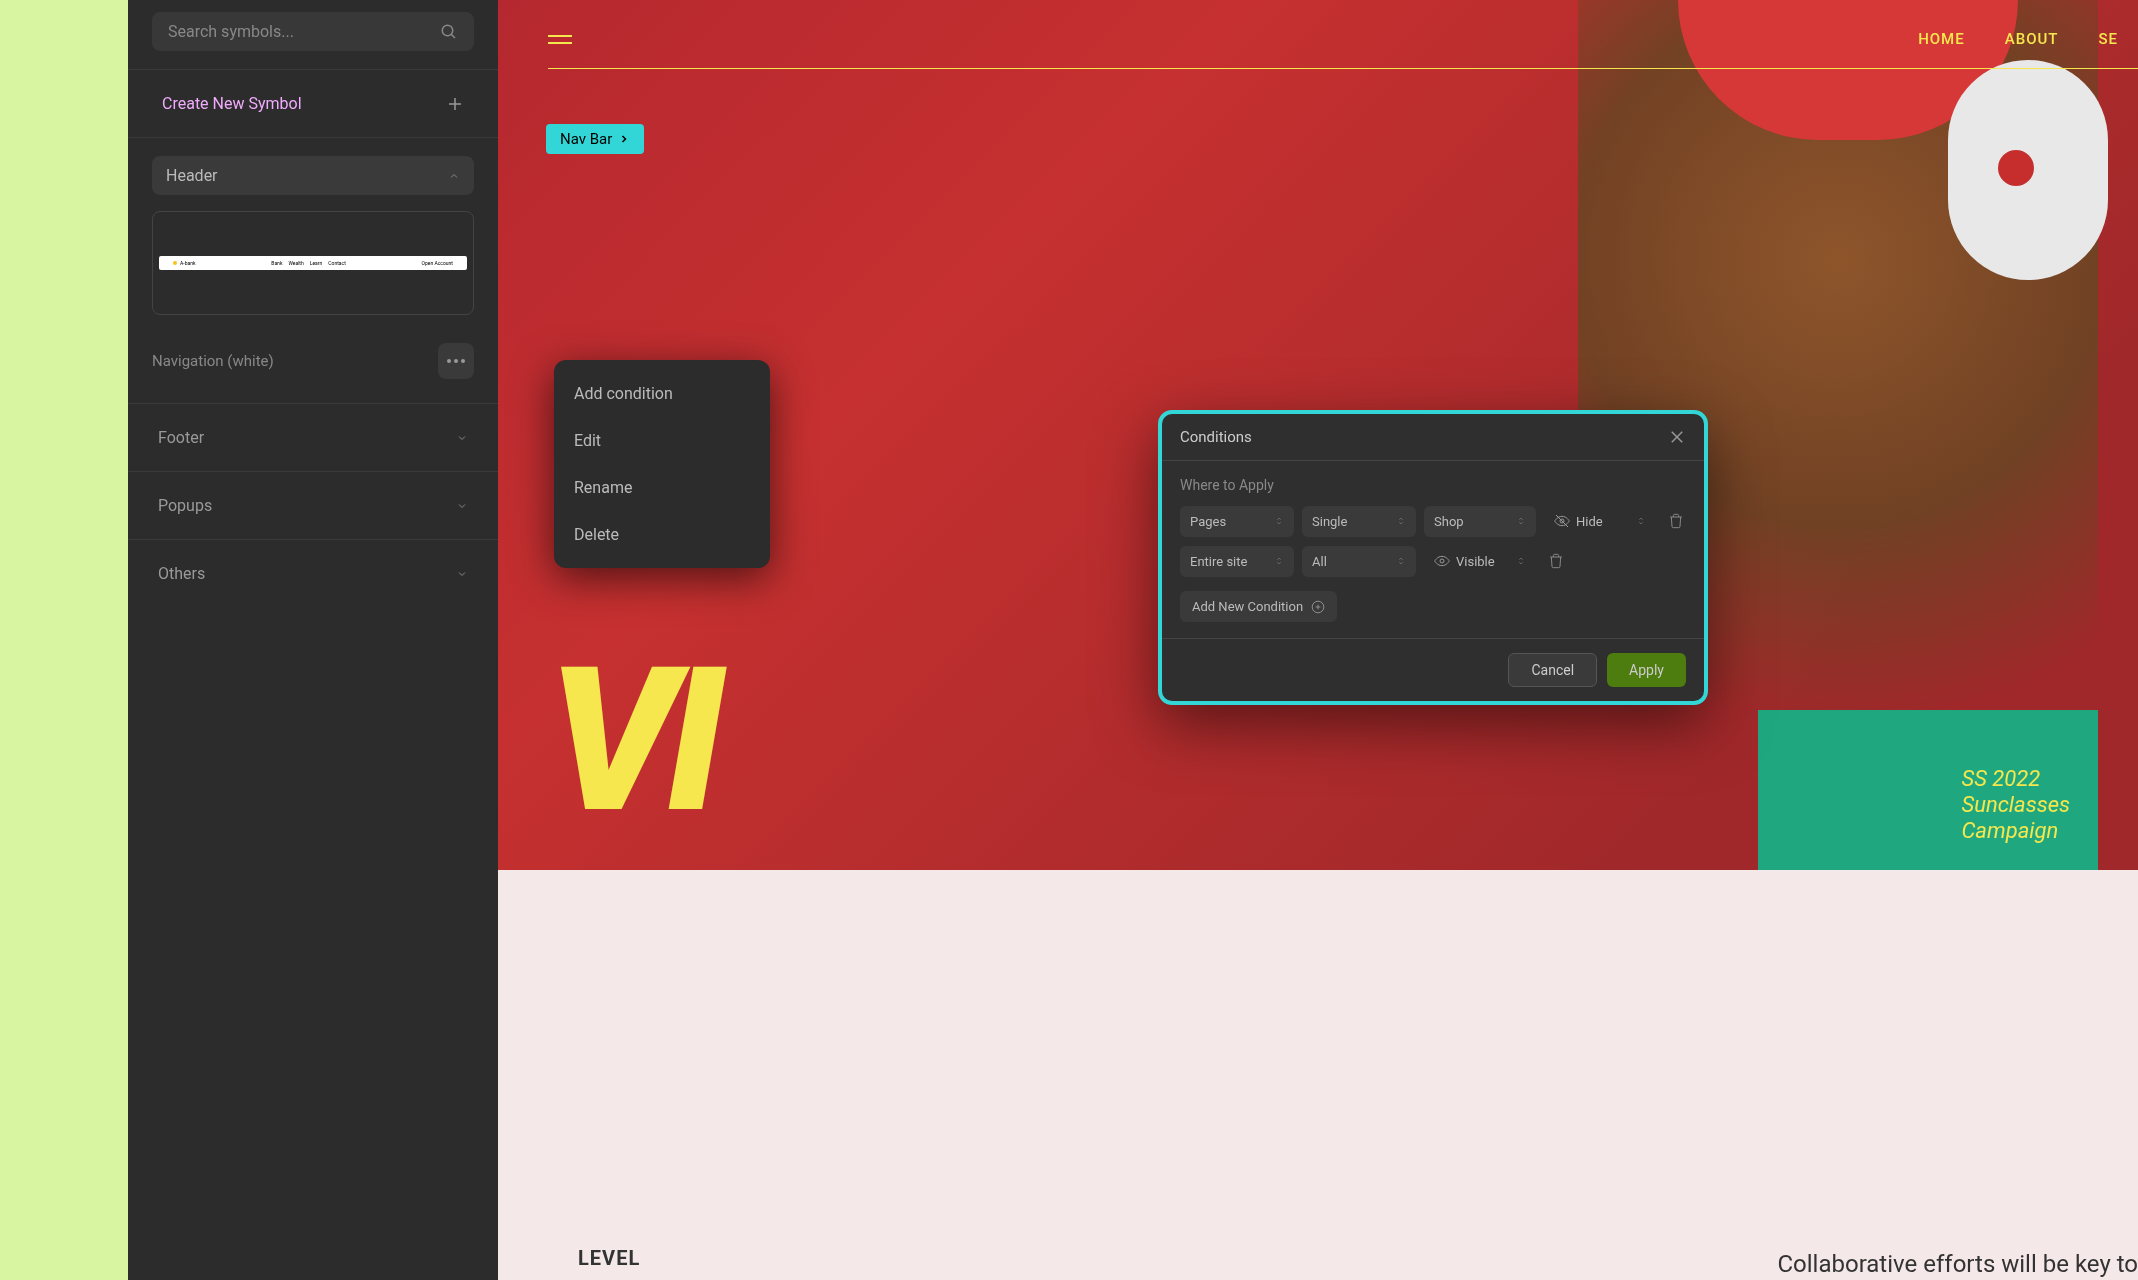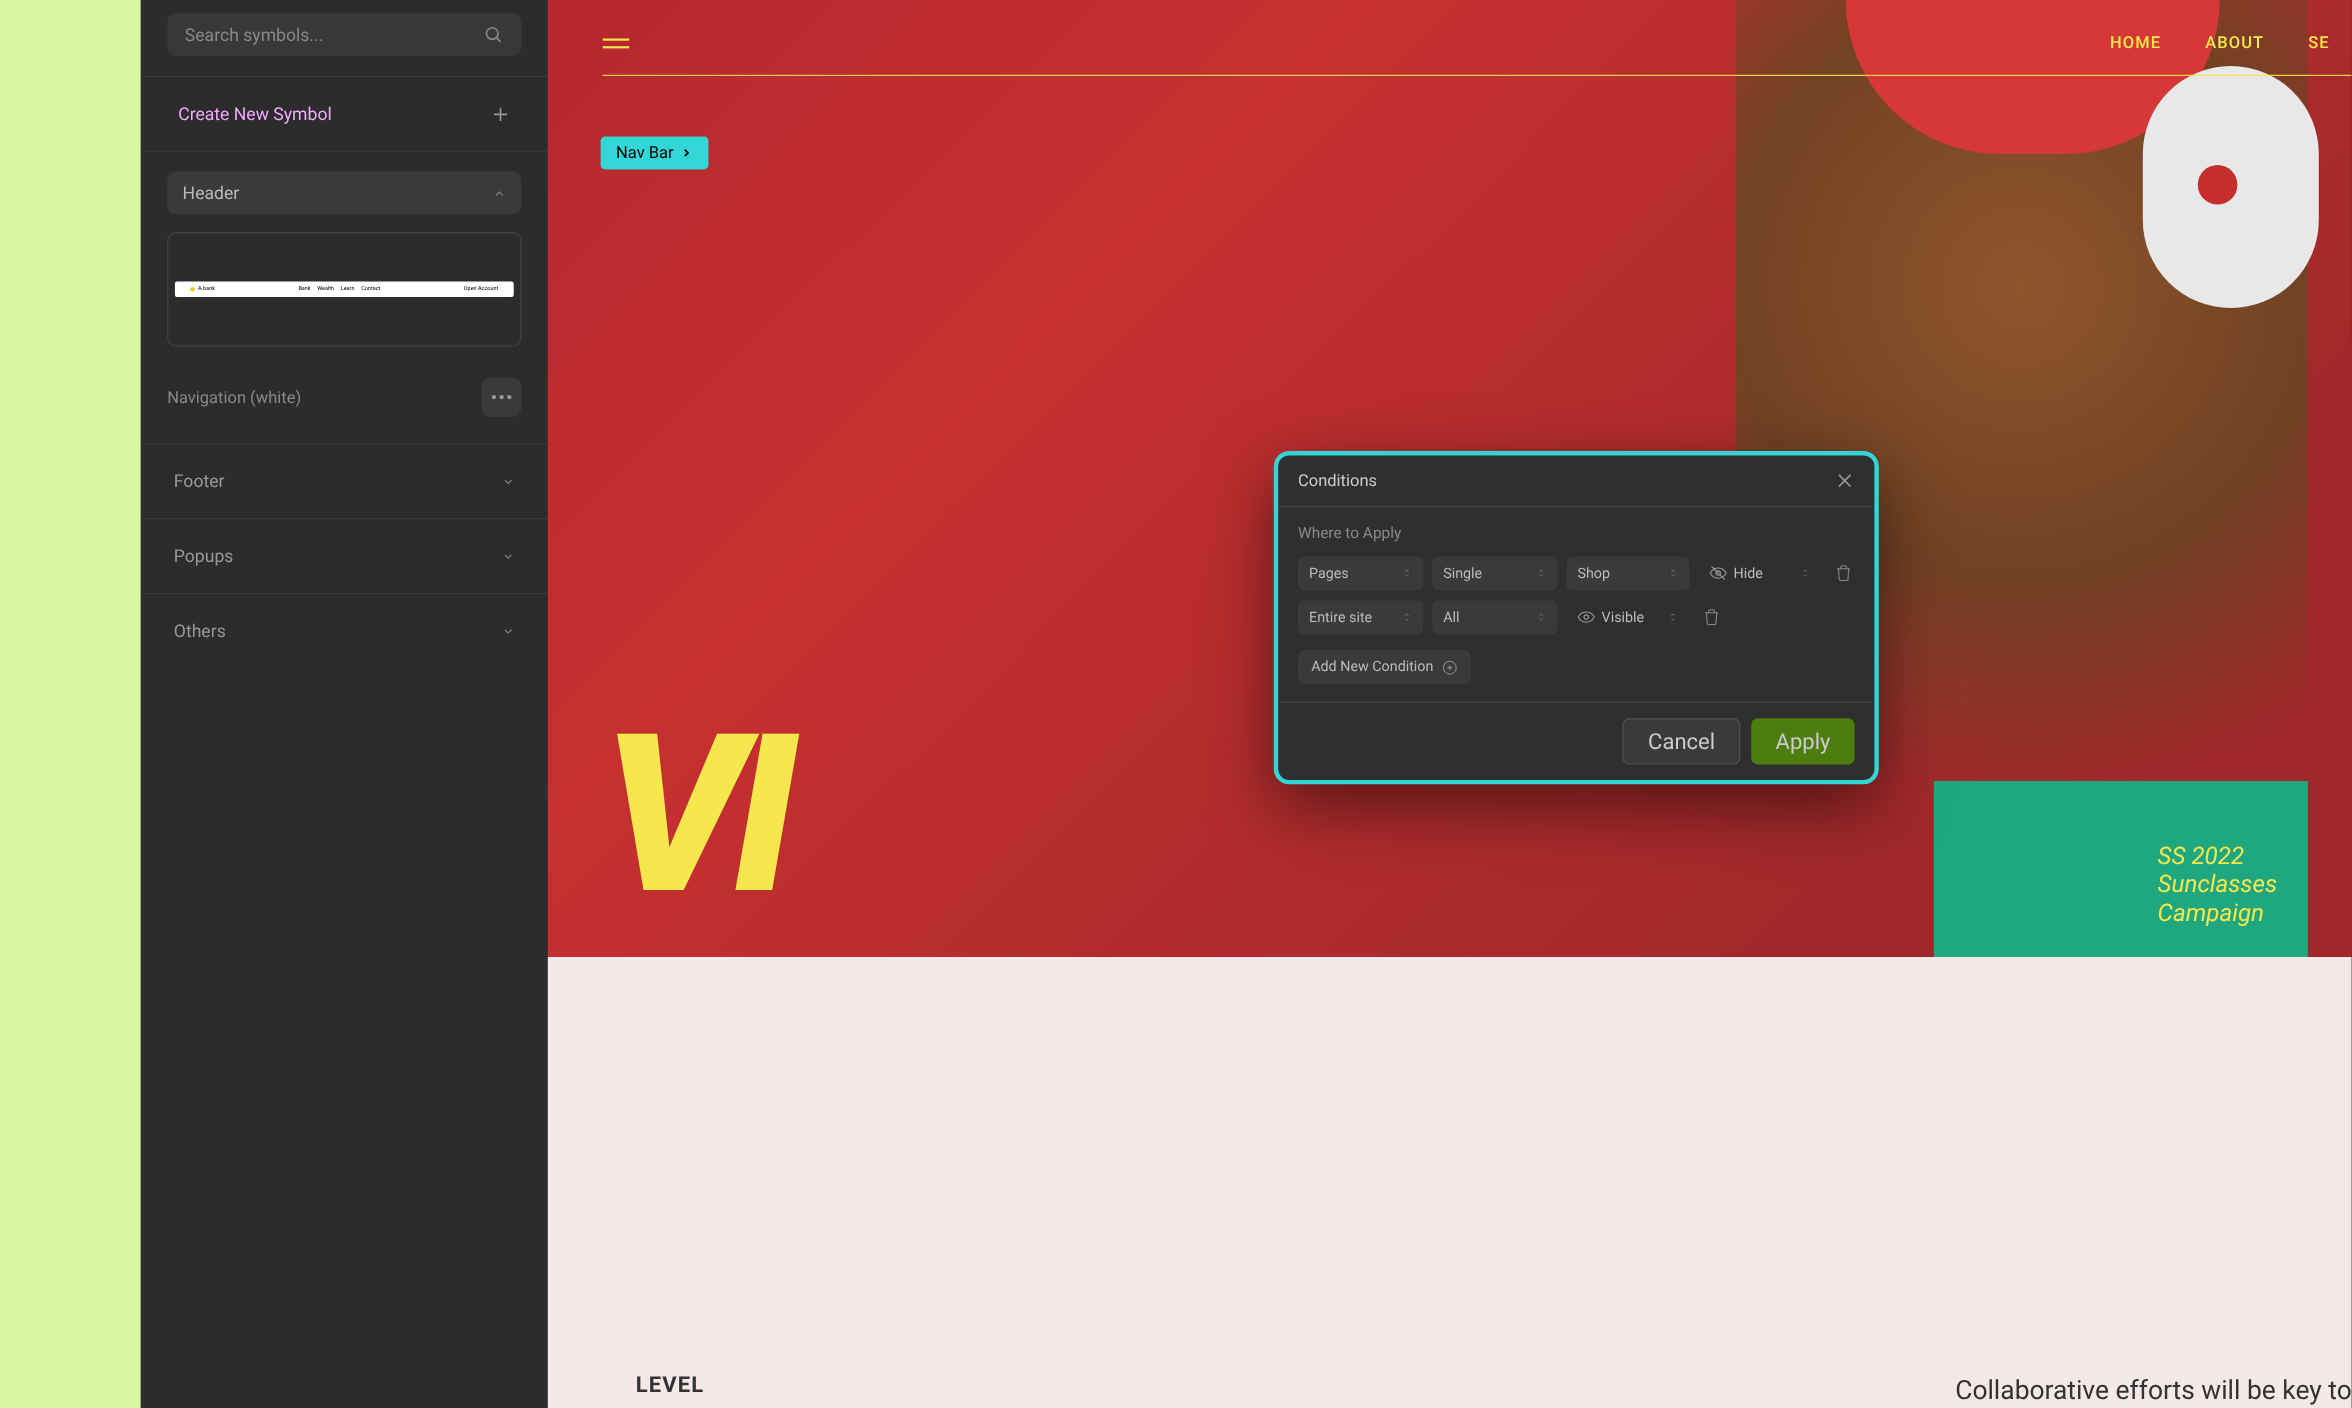--- a/index.html
+++ b/index.html
@@ -512,21 +512,21 @@
       border-top: 1px solid #444;
       padding: 14px 18px;
       display: flex;
       justify-content: flex-end;
       gap: 10px;
     }
     
     .btn {
       padding: 8px 22px;
       border-radius: 6px;
-      font-size: 20px;
+      font-size: 14px;
       cursor: pointer;
       border: none;
     }
     
     .btn-cancel {
       background: #3a3a3a;
       color: #ccc;
       border: 1px solid #555;
     }
     
@@ -617,20 +617,26 @@
 
   <div class="divider"></div>
 
   <div class="section-row">
     <span>Others</span>
     <svg class="chevron" viewBox="0 0 24 24">
         <polyline points="6 9 12 15 18 9"></polyline>
       </svg>
   </div>
 
+  <div class="context-menu">
+    <div class="context-item">Add condition</div>
+    <div class="context-item">Edit</div>
+    <div class="context-item">Rename</div>
+    <div class="context-item">Delete</div>
+  </div>
 </div>
 
 <div class="canvas">
   <div class="hero-bg"></div>
   <div class="hero-person"></div>
   <div class="beanie"></div>
   <div class="headphones"></div>
   <div class="shirt"></div>
 
   <div class="topbar">

